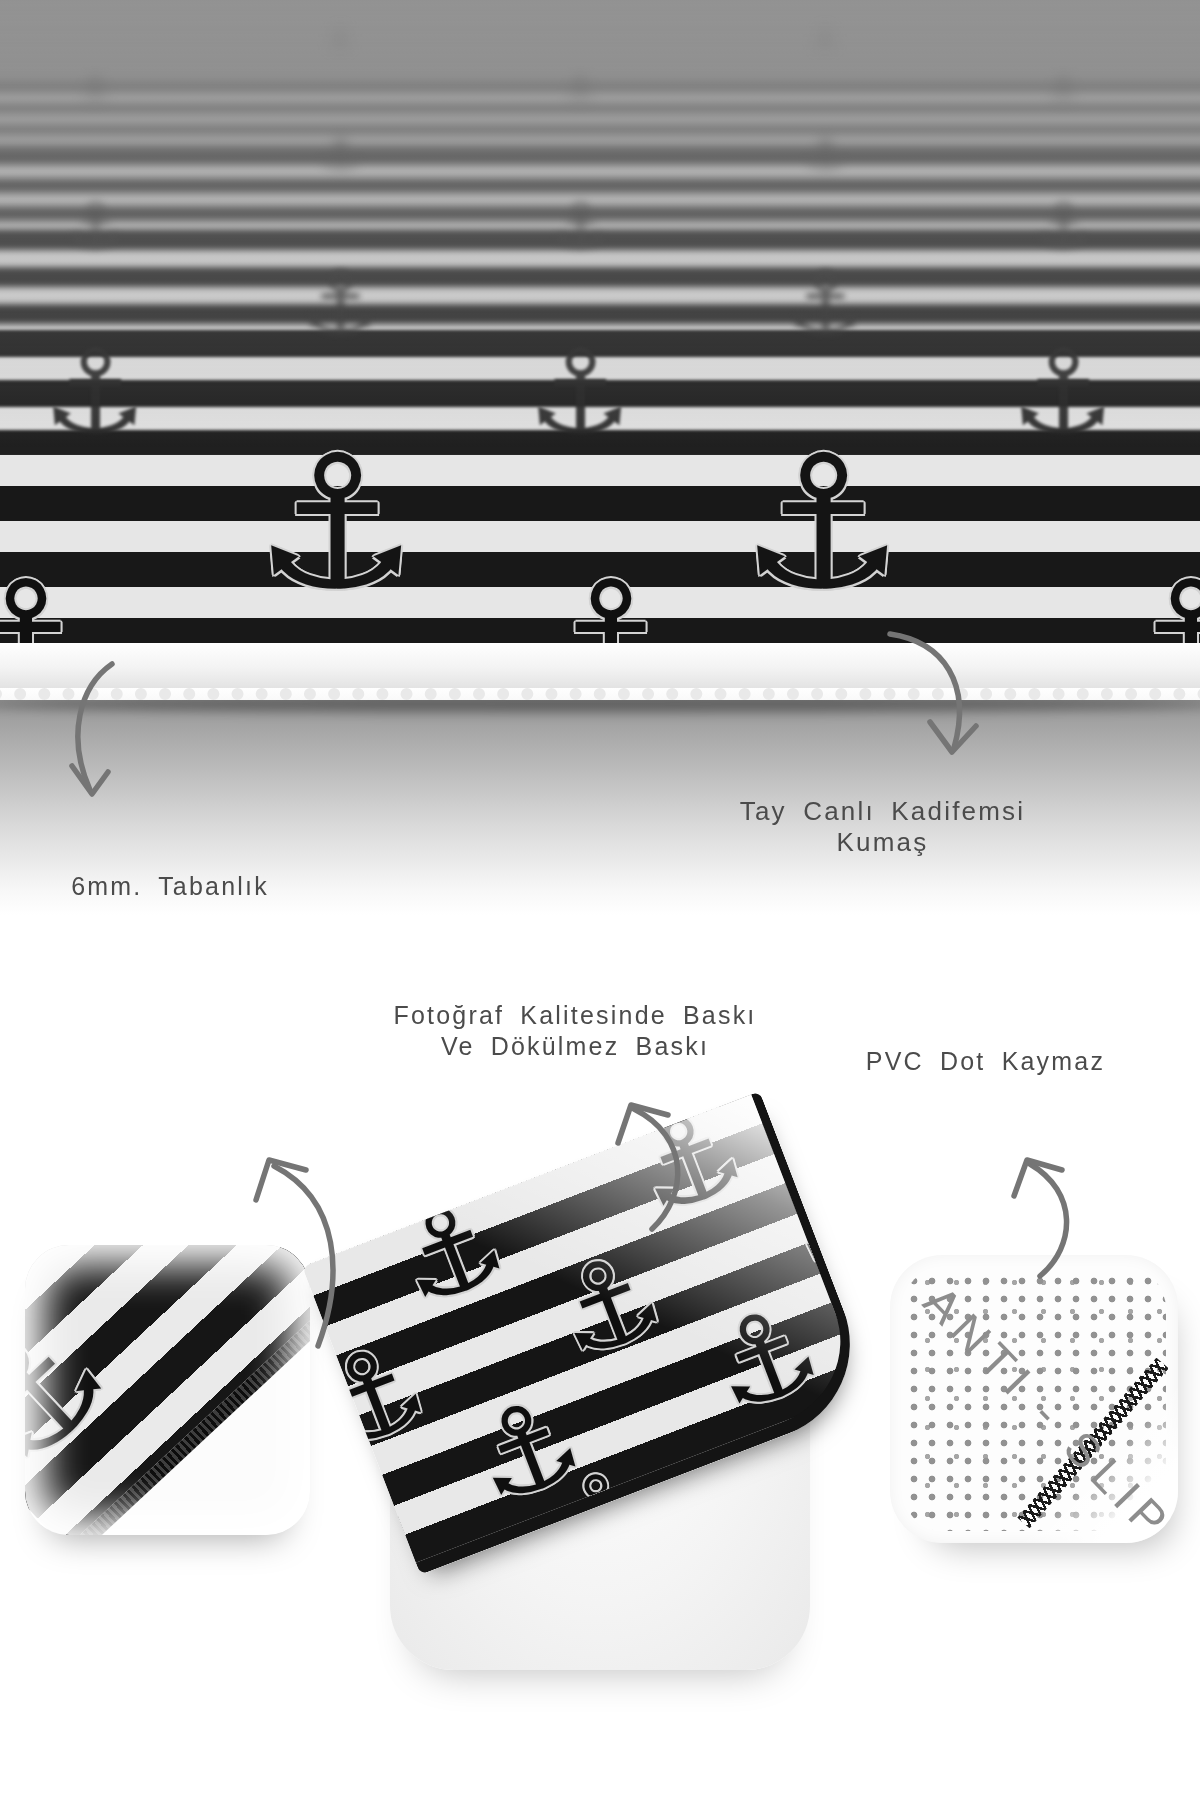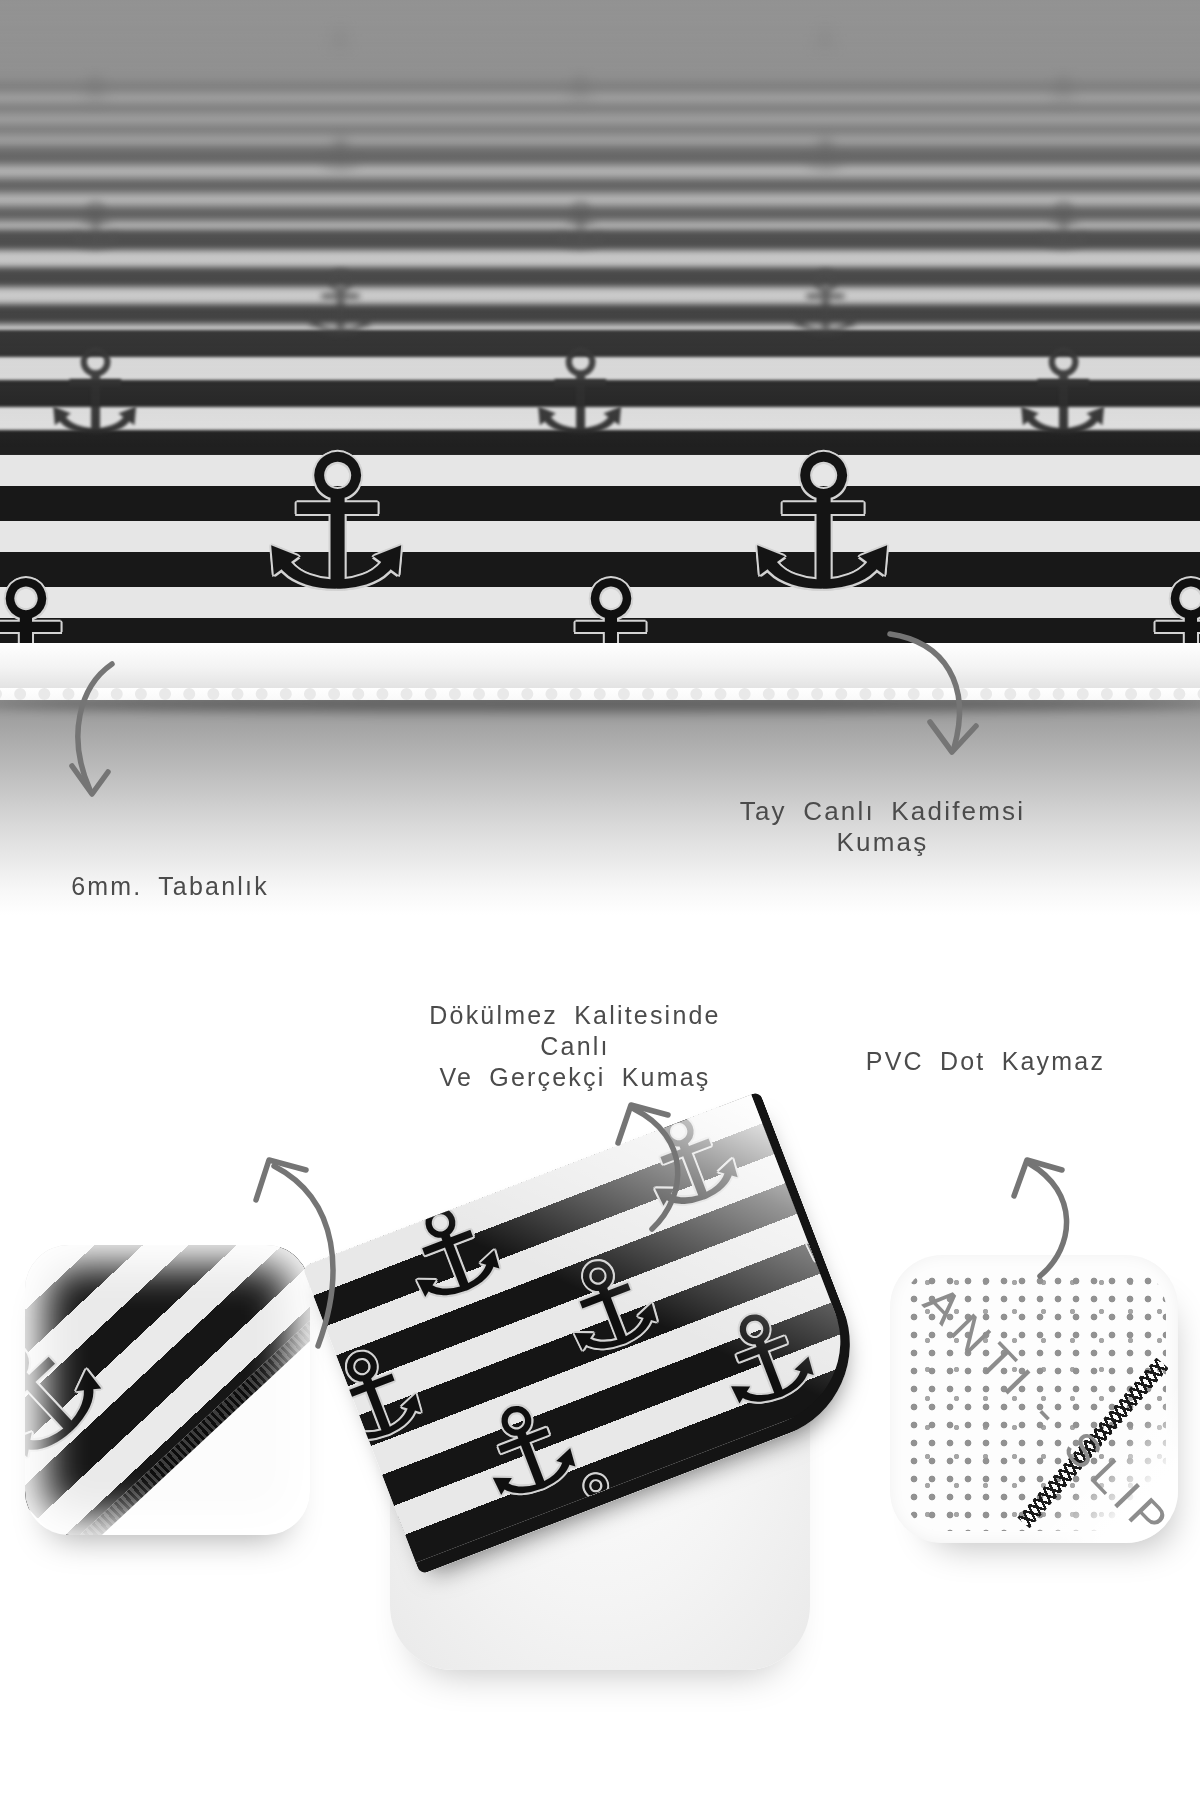--- a/index.html
+++ b/index.html
@@ -139,22 +139,22 @@
       <path d="M22 108 L42 136 L58 114"></path>
   </svg>
   <svg class="arrow" style="left:872px;top:620px" width="140" height="150" viewBox="0 0 140 150">
     <path d="M18 14 C72 22, 100 64, 82 128"></path>
       <path d="M58 102 L80 132 L104 106"></path>
   </svg>
   <div class="lbl lbl-tabanlik">6mm. Tabanlık</div>
   <div class="lbl lbl-tay">Tay Canlı Kadifemsi Kumaş</div>
 
   <div class="lbl lbl-foto">
-    <span style="display:block">Dökülmez Kalitesinde Canlı</span>
-    <span style="display:block">Ve Gerçekçi Kumaş</span>
+    <span style="display:block">Fotoğraf Kalitesinde Baskı</span>
+    <span style="display:block">Ve Dökülmez Baskı</span>
   </div>
   <div class="lbl lbl-kaymaz">
     <span style="display:block">PVC Dot Kaymaz</span>
   </div>
 
   <svg class="arrow" style="left:240px;top:1148px" width="110" height="210" viewBox="0 0 110 210">
     <path d="M78 198 C104 128, 100 52, 34 18"></path>
       <path d="M16 52 L29 12 L66 22"></path>
   </svg>
   <svg class="arrow" style="left:600px;top:1095px" width="110" height="145" viewBox="0 0 110 145">

